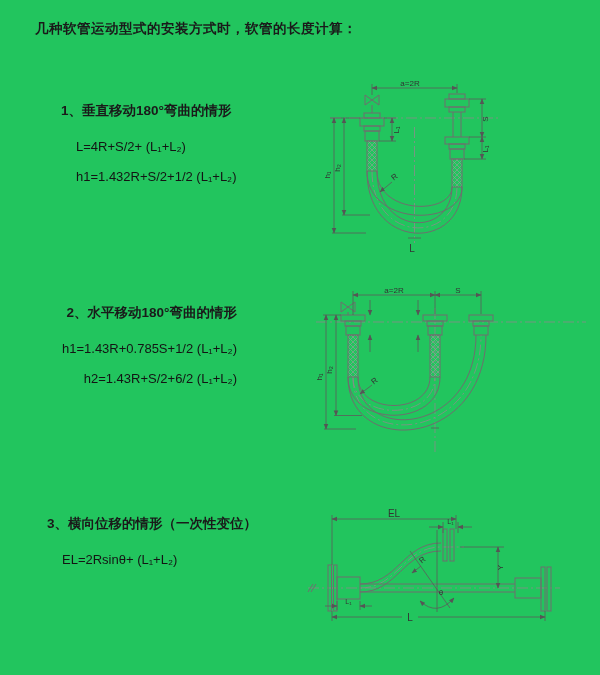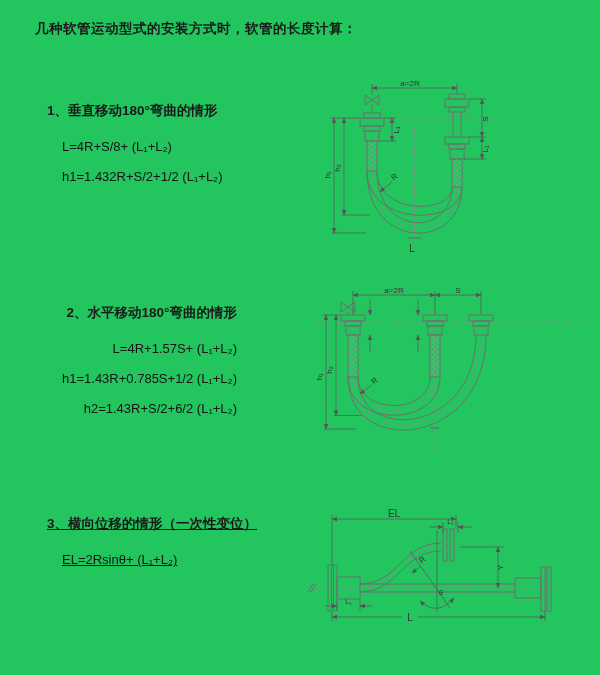--- a/index.html
+++ b/index.html
@@ -16,23 +16,23 @@
   svg .dt  { fill:#333333; stroke:none; font-size:8px; font-family:"Liberation Sans","DejaVu Sans",sans-serif; }
   svg .dt .big { font-size:10px; }
 </style>
 </head>
 <body>
 
 <div class="page">
 
   <div class="title">几种软管运动型式的安装方式时，软管的长度计算：</div>
 
-  <section class="sec" style="left:47px; top:102px;">
+  <section class="sec" style="left:61px; top:102px;">
     <div class="sec-heading">1、垂直移动180°弯曲的情形</div>
-    <div class="formula">L=4R+S/8+ (L₁+L₂)</div>
+    <div class="formula">L=4R+S/2+ (L₁+L₂)</div>
     <div class="formula">h1=1.432R+S/2+1/2 (L₁+L₂)</div>
   </section>
 
   <svg class="diagram" style="left:312px; top:75px;" width="278" height="182" viewBox="0 0 278 182">
     <defs>
       <marker id="ar1" viewBox="0 0 10 10" refX="9" refY="5" markerWidth="7" markerHeight="7" orient="auto-start-reverse">
         <path d="M0,1 L10,5 L0,9 z" fill="#555"></path>
       </marker>
       <pattern id="br1" width="5" height="5" patternUnits="userSpaceOnUse">
         <path d="M0,5 L5,0 M0,0 L5,5" stroke="#9a9a9a" stroke-width="0.6"></path>
@@ -91,21 +91,20 @@
       <text x="86.5" y="55" text-anchor="middle" transform="rotate(-90 86.5 55)">L₁</text>
       <text x="17.5" y="100" text-anchor="middle" transform="rotate(-90 17.5 100)">h₁</text>
       <text x="27.5" y="93" text-anchor="middle" transform="rotate(-90 27.5 93)">h₂</text>
       <text x="84" y="104" text-anchor="middle" transform="rotate(-38 84 104)">R</text>
       <text x="100" y="177" text-anchor="middle" class="big">L</text>
     </g>
   </svg>
 
   <section class="sec" style="left:47px; top:304px;text-align:right;">
     <div class="sec-heading">2、水平移动180°弯曲的情形</div>
-    <div class="formula">L=4R+1.57S+ (L₁+L₂)</div>
     <div class="formula">h1=1.43R+0.785S+1/2 (L₁+L₂)</div>
     <div class="formula">h2=1.43R+S/2+6/2 (L₁+L₂)</div>
   </section>
 
   <svg class="diagram" style="left:308px; top:282px;" width="285" height="178" viewBox="0 0 285 178">
     <defs>
       <marker id="ar2" viewBox="0 0 10 10" refX="9" refY="5" markerWidth="7" markerHeight="7" orient="auto-start-reverse">
         <path d="M0,1 L10,5 L0,9 z" fill="#555"></path>
       </marker>
       <pattern id="br2" width="5" height="5" patternUnits="userSpaceOnUse">
@@ -160,21 +159,21 @@
 
     <g class="dt">
       <text x="86" y="10.5" text-anchor="middle">a=2R</text>
       <text x="150" y="10.5" text-anchor="middle">S</text>
       <text x="13.5" y="95" text-anchor="middle" transform="rotate(-90 13.5 95)">h₁</text>
       <text x="23.5" y="88" text-anchor="middle" transform="rotate(-90 23.5 88)">h₂</text>
       <text x="68" y="101" text-anchor="middle" transform="rotate(-38 68 101)">R</text>
     </g>
   </svg>
 
-  <section class="sec" style="left:47px; top:515px;text-decoration:underline;">
+  <section class="sec" style="left:47px; top:515px;">
     <div class="sec-heading">3、横向位移的情形（一次性变位）</div>
     <div class="formula">EL=2Rsinθ+ (L₁+L₂)</div>
   </section>
 
   <svg class="diagram" style="left:298px; top:505px;" width="302" height="140" viewBox="0 0 302 140">
     <defs>
       <marker id="ar3" viewBox="0 0 10 10" refX="9" refY="5" markerWidth="7" markerHeight="7" orient="auto-start-reverse">
         <path d="M0,1 L10,5 L0,9 z" fill="#555"></path>
       </marker>
     </defs>

